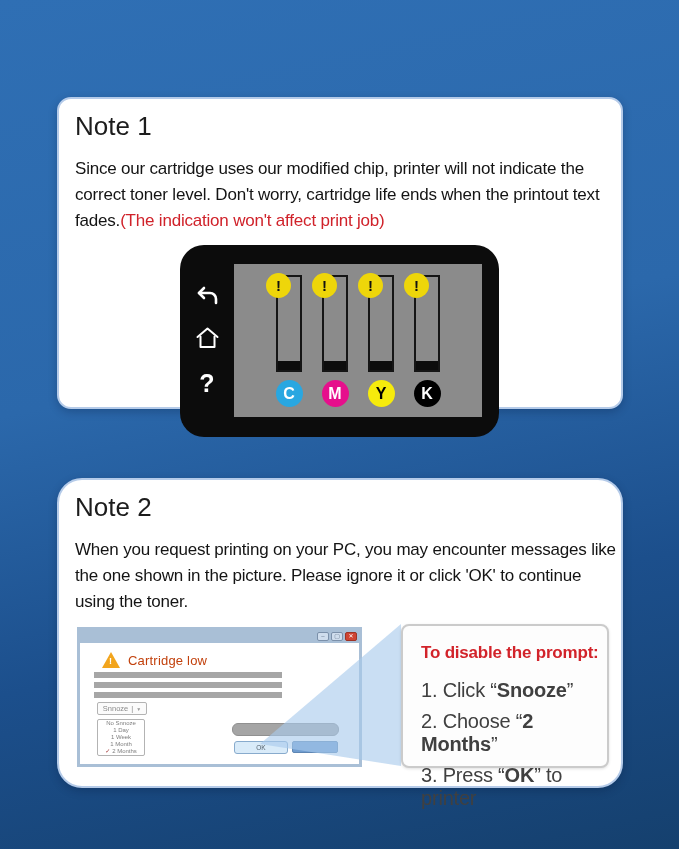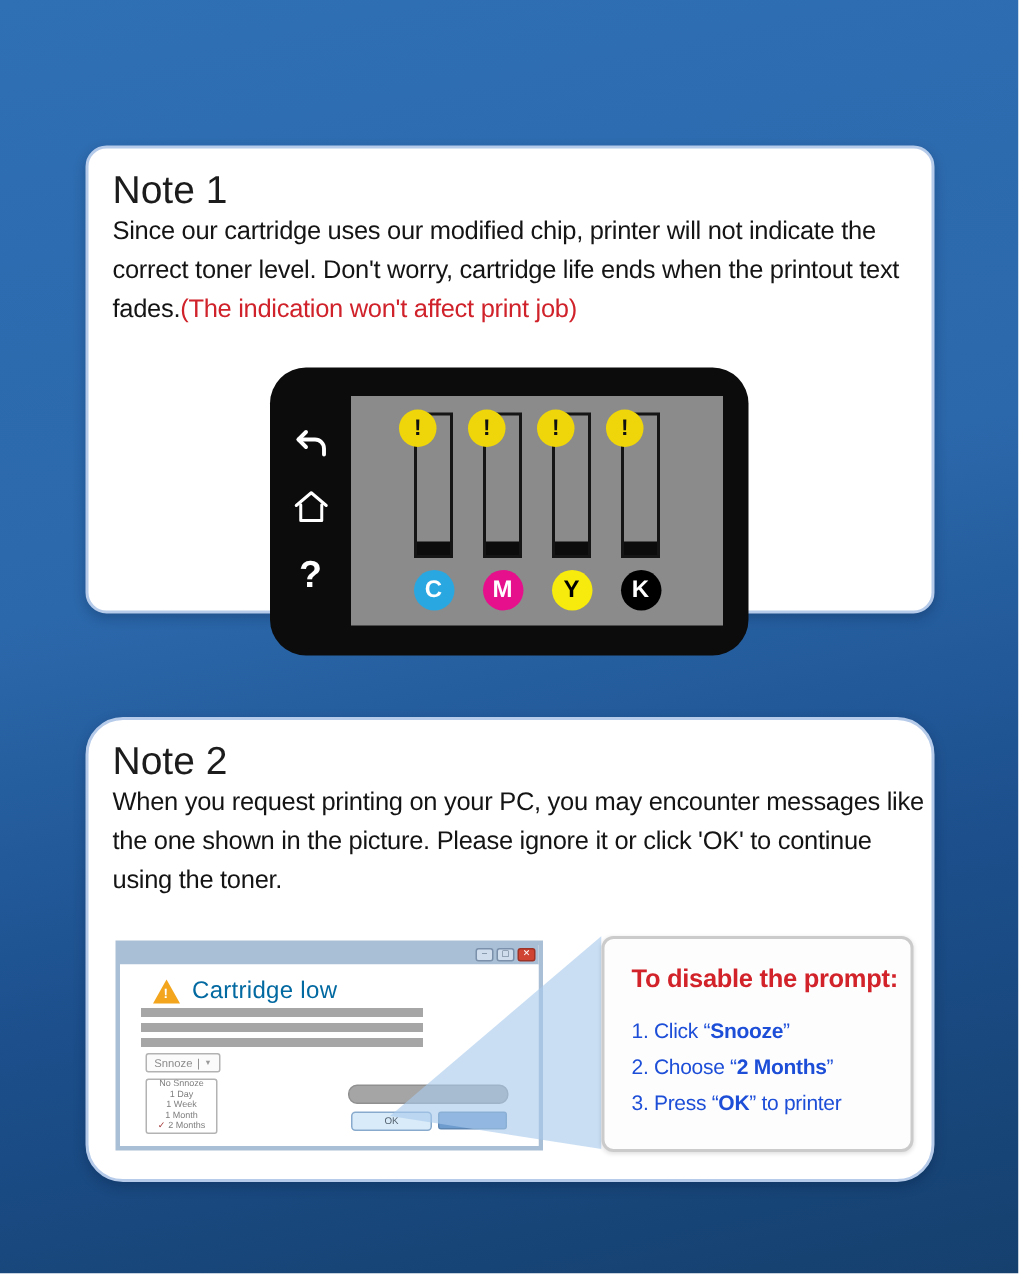--- a/index.html
+++ b/index.html
@@ -8,21 +8,21 @@
           background:linear-gradient(168deg, #2f6fb4 0%, #2b68ab 42%, #1c4f8c 70%, #15406e 100%); }
 
   .page-title { position:absolute; left:55px; top:44px; color:#fff; font-size:31px;
                 font-weight:bold; letter-spacing:-0.5px; }
 
   .card { position:absolute; left:57px; width:566px; background:#fff;
           border:2px solid #b5cbe9; border-radius:14px; box-shadow:0 3px 8px rgba(0,20,50,.25); }
   .card1 { top:97px; height:312px;padding-left:24px; }
   .card2 { top:478px; height:310px;border-radius:25px; }
   .note-heading { position:absolute; left:16px; top:12px; font-size:26px; font-weight:400; color:#1c1c1c; }
-  .note-par { position:absolute; left:16px; top:42px; width:545px; font-size:17px;
+  .note-par { position:absolute; left:16px; top:57px; width:545px; font-size:17px;
               line-height:26px; color:#141414; letter-spacing:-0.2px; }
   .red-text { color:#d0222a; }
 
   
   .printer { position:absolute; left:121px; top:146px; width:319px; height:192px;
              background:#0c0c0c; border-radius:24px; }
   .printer-nav { position:absolute; left:0; top:0; bottom:0; width:54px; display:flex;
                  flex-direction:column; align-items:center; padding-top:38px; gap:15px; }
   .nav-btn { width:28px; height:28px; display:flex; align-items:center; justify-content:center; }
   .help-glyph { color:#fff; font-size:25px; font-weight:bold; }
@@ -44,21 +44,21 @@
               align-items:center; gap:2px; padding-right:2px; }
   .win-btn { width:12px; height:9px; border:1px solid #7b90aa; border-radius:2px; background:#cfdded;
              font-size:6px; line-height:6px; text-align:center; color:#5d6f85; }
   .win-close { background:#cf4433; border-color:#9e3326; color:#fff; }
   .dialog-body { position:relative; height:121px; background:#fff; }
   .warn-row { position:absolute; left:22px; top:9px; display:flex; align-items:center; gap:8px; }
   .warn-tri { width:0; height:0; border-left:9px solid transparent; border-right:9px solid transparent;
               border-bottom:16px solid #f2a51d; position:relative; }
   .warn-tri i { position:absolute; left:-2px; top:4px; width:4px; font-style:normal; color:#fff;
                 font-size:9px; font-weight:bold; }
-  .dialog-title { font-size:16px; color:#0369a1; letter-spacing:.2px; }
+  .dialog-title { font-size:13px; color:#c2410c; letter-spacing:.2px; }
   .ph-line { position:absolute; left:14px; width:188px; height:6px; background:#a6a6a6; }
   .snooze { position:absolute; left:17px; top:59px; width:50px; height:13px; border:1px solid #b3b3b3;
             border-radius:2px; background:#fbfbfb; font-size:7.5px; color:#8b8b8b; display:flex;
             align-items:center; justify-content:center; gap:3px; }
   .snooze .caret { font-size:5px; color:#9a9a9a; }
   .dropdown { position:absolute; left:17px; top:76px; width:48px; height:37px; border:1px solid #b3b3b3;
               background:#fff; border-radius:2px; font-size:6px; line-height:7px; color:#7e7e7e;
               display:flex; flex-direction:column; justify-content:center; align-items:center; }
   .dd-item { display:flex; gap:2px; align-items:center; }
   .dd-check { color:#a03030; }
@@ -71,21 +71,21 @@
               border:1px solid #5e86b3; border-radius:2px; }
 
   .beam { position:absolute; left:0; top:0; width:566px; height:310px; z-index:2; pointer-events:none;
           background:rgba(168,201,236,.62);
           clip-path:polygon(201px 264px, 342px 144px, 342px 286px); }
 
   .tip-panel { position:absolute; left:342px; top:144px; width:208px; height:144px; background:#fdfdfd;
                border:2px solid #cbcbcb; border-radius:8px; z-index:3; box-shadow:0 1px 3px rgba(0,0,0,.12); }
   .tip-title { margin:17px 0 16px 18px; font-size:17px; font-weight:bold; color:#d2232a; letter-spacing:-0.2px; }
   .tip-steps { margin:11px 0 0 18px; display:flex; flex-direction:column; gap:8px;
-               font-size:14px; color:#1d4ed8; letter-spacing:-0.2px; }
+               font-size:20px; color:#404040; letter-spacing:-0.2px; }
   .tip-steps b { font-weight:700; }
 </style>
 </head>
 <body>
 
 <div class="page">
 
   <section class="card card1">
     <h2 class="note-heading">Note 1</h2>
     <p class="note-par"><span>Since our cartridge uses our modified chip, printer will not indicate the correct toner level. Don't worry, cartridge life ends when the printout text fades.</span><span class="red-text">(The indication won't affect print job)</span></p>

